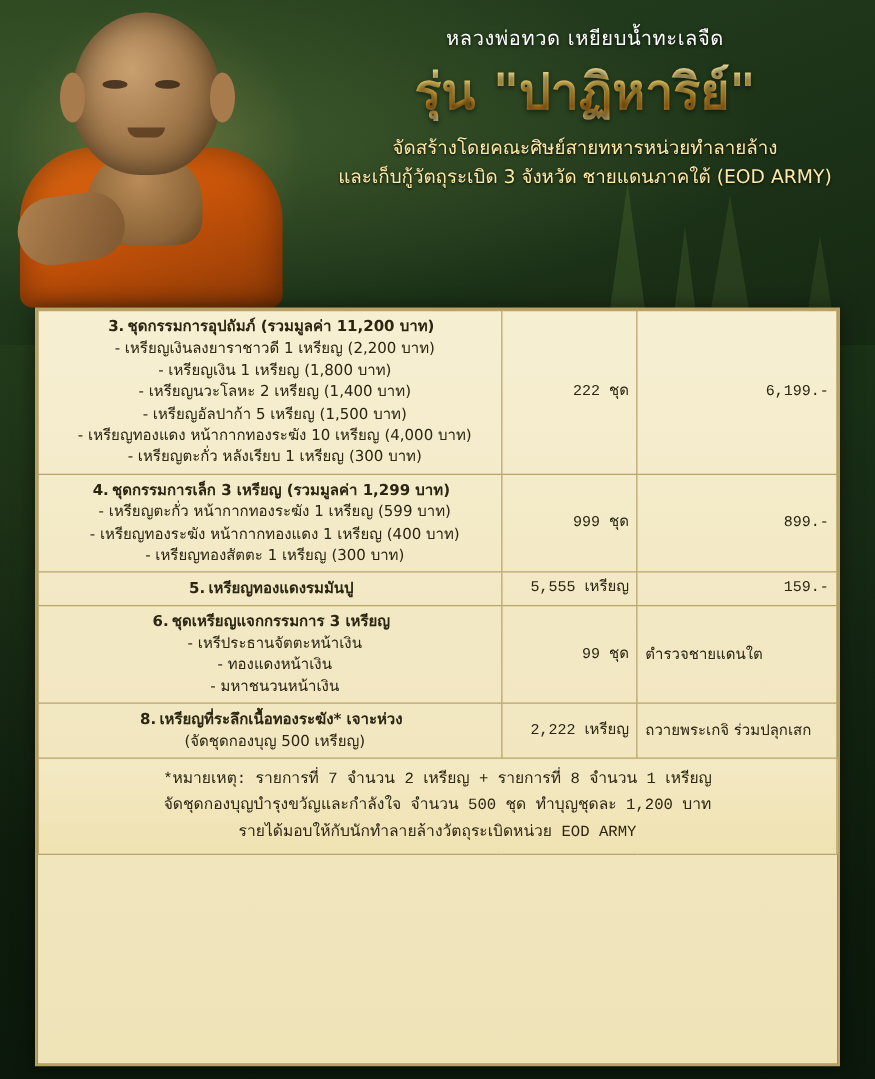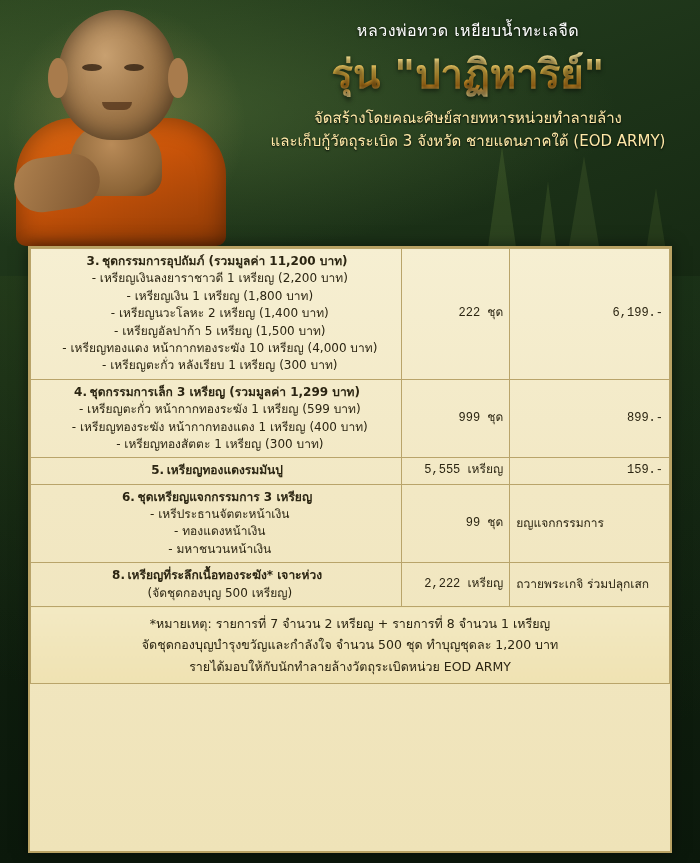--- a/index.html
+++ b/index.html
@@ -113,21 +113,21 @@
   .hd{font-weight:bold;}
   .sub-line{display:block;padding-left:8px;}
   .col-desc{width:58%;}
   .col-qty{width:17%;}
   .col-price{width:25%;}
   .footer-cell{
     border:1px solid #b9a46a;border-top:1px solid #b9a46a;
     text-align:center;padding:6px 8px;font-size:12.5px;line-height:1.7;
     background:linear-gradient(180deg,#f3e9c3,#efe2b2);
   }
-  .footer-cell div{white-space:nowrap;}
+  .footer-cell div{white-space:nowrap;font-family:Liberation Mono, monospace;}
 </style>
 </head>
 <body>
 
 <div class="poster">
 
   <div class="header">
     <div class="hdr-bg"></div>
     <div class="spire s3"></div>
     <div class="spire s4"></div>
@@ -196,21 +196,21 @@
             <td class="price">159.-</td>
           </tr>
           <tr>
             <td class="desc">
               <div class="hd"><span class="no">6.</span><span>ชุดเหรียญแจกกรรมการ 3 เหรียญ</span></div>
               <span class="sub-line">- เหรีประธานจัตตะหน้าเงิน</span>
               <span class="sub-line">- ทองแดงหน้าเงิน</span>
               <span class="sub-line">- มหาชนวนหน้าเงิน</span>
             </td>
             <td class="qty">99 ชุด</td>
-            <td class="note">ยญแจกกรรมการ</td>
+            <td class="note">ตำรวจชายแดนใต</td>
           </tr>
           <tr>
             <td class="desc">
               <div class="hd"><span class="no">8.</span><span>เหรียญที่ระลึกเนื้อทองระฆัง* เจาะห่วง</span></div>
               <span class="sub-line">(จัดชุดกองบุญ 500 เหรียญ)</span>
             </td>
             <td class="qty">2,222 เหรียญ</td>
             <td class="note">ถวายพระเกจิ ร่วมปลุกเสก</td>
           </tr>
         </tbody>

